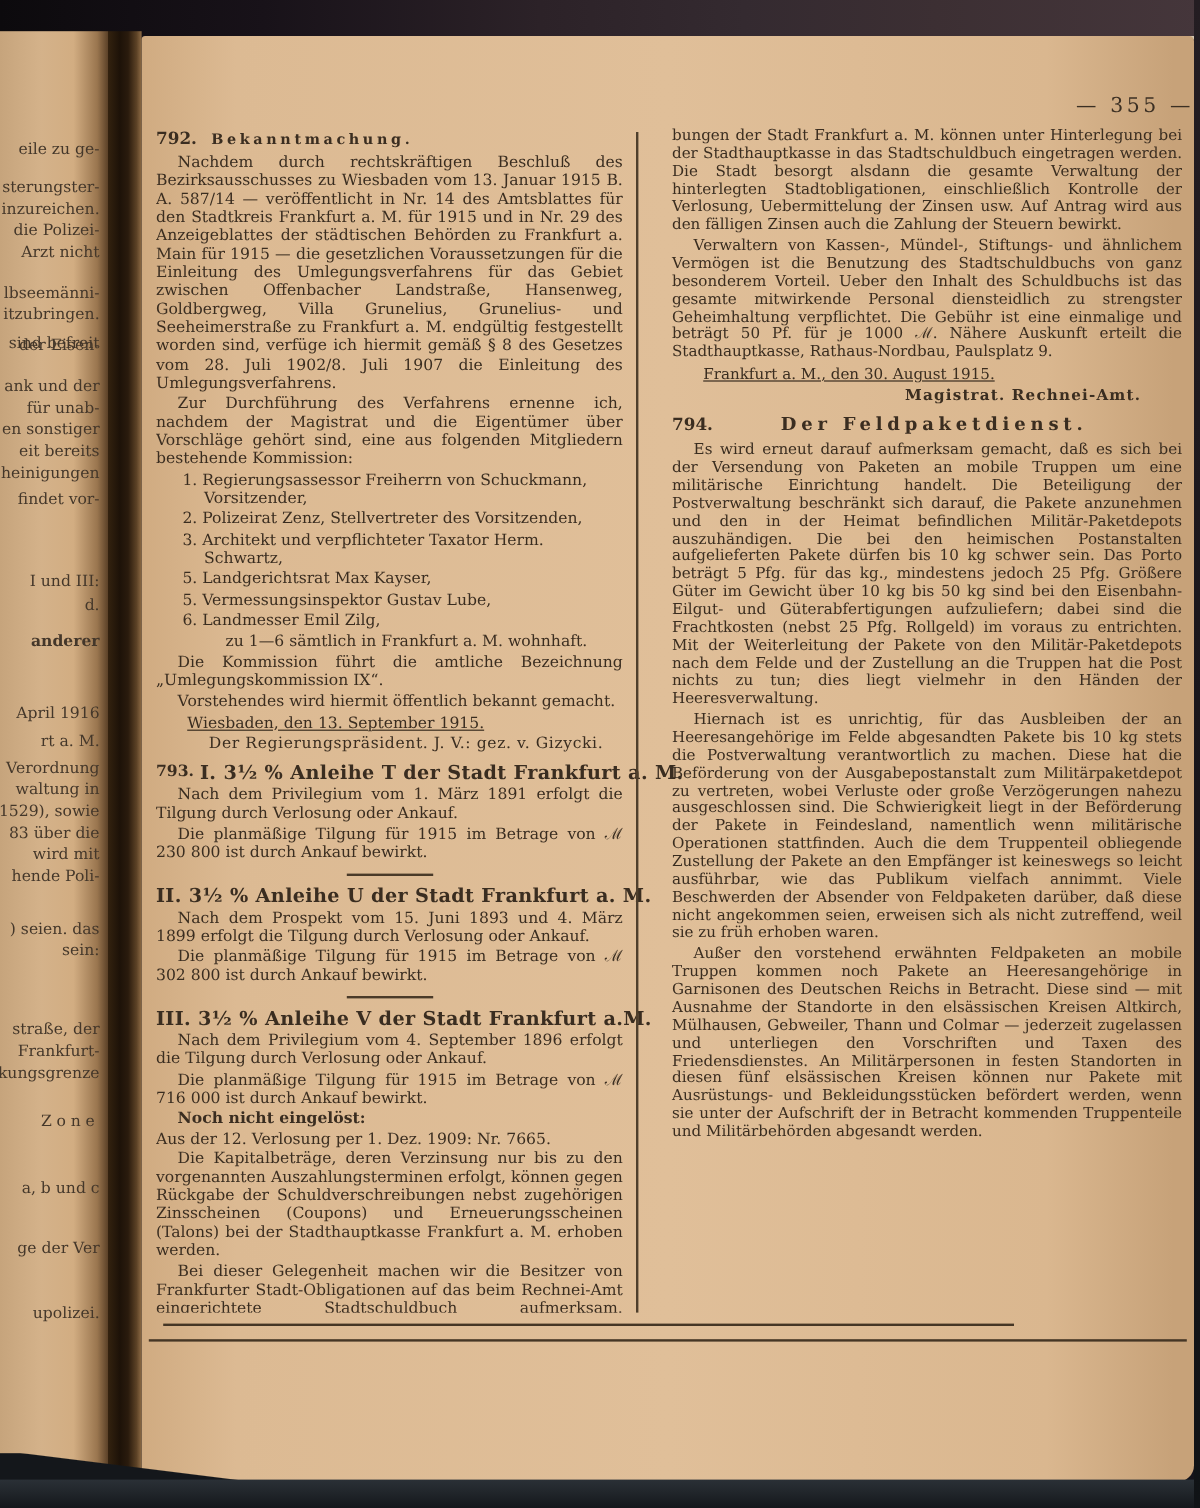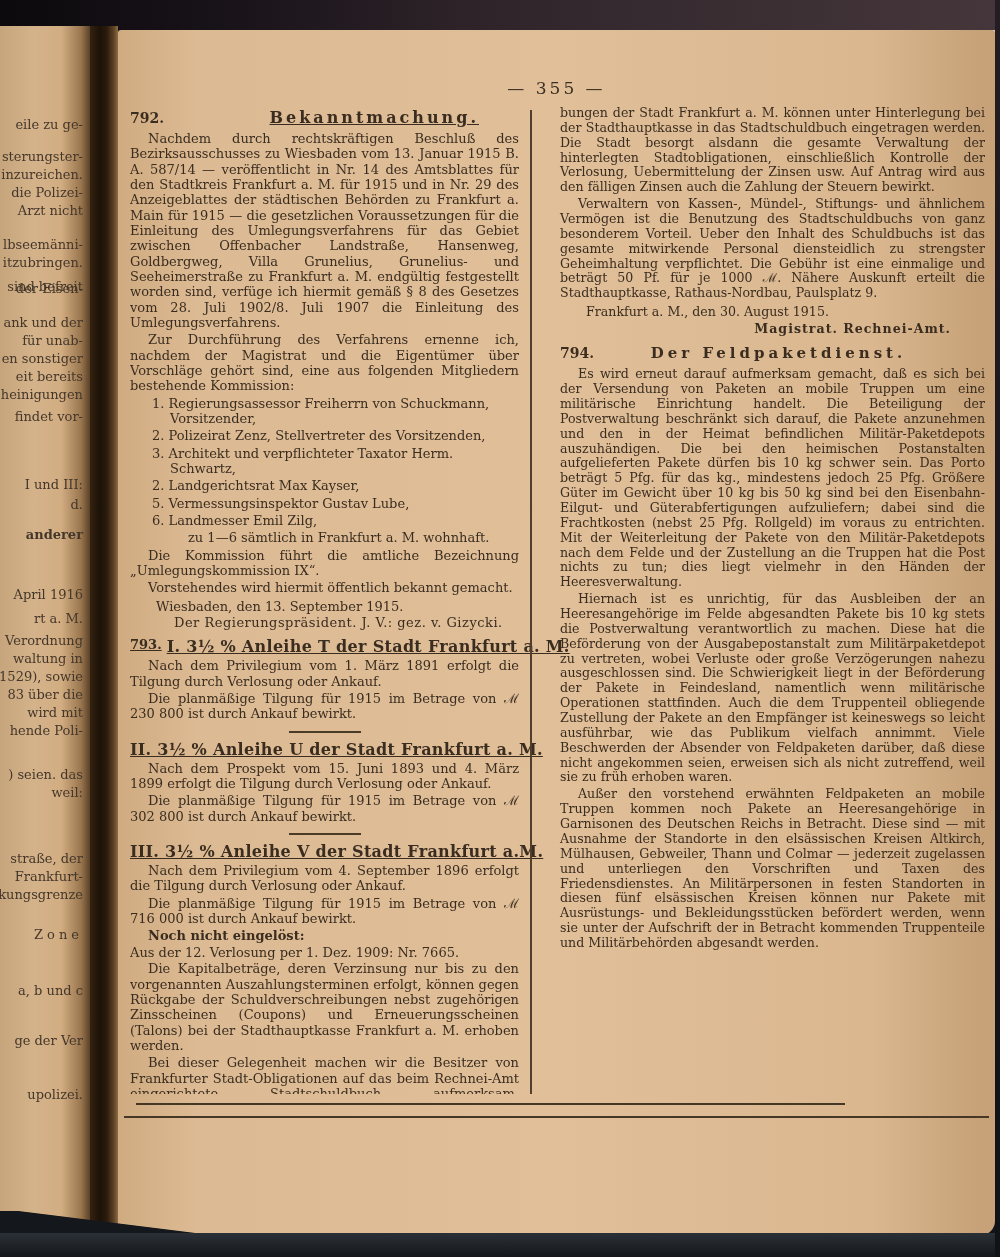--- a/index.html
+++ b/index.html
@@ -47,41 +47,41 @@
   }
   
   .page {
     position:absolute; left:118px; top:30px; right:5px; bottom:22px;
     background:linear-gradient(90deg,#d0ab81 0%,#dcba93 9%,#e0bf99 50%,#dab78f 86%,#c7a279 98%),
                #dcba93;
     border-radius:3px 4px 14px 6px;
     color:#3a2d20;
   }
   .page-number {
-    position:absolute; top:48px; left:0; width:100%; text-align:center;
+    position:absolute; top:48px; left:0; width:100%; text-align:right;
     font-size:17px; letter-spacing:3px; color:#3b2f23;
   }
   .columns {
     position:absolute; top:76px; left:12px; right:10px; height:988px;
     display:flex; overflow:hidden;
   }
   .col-left  { width:400px; padding-right:11px; box-sizing:border-box; font-size:13px; }
   .col-divider { width:2px; background:#4f3f2c; margin-top:4px; }
   .col-right { flex:1; padding-left:28px; box-sizing:border-box; font-size:12.6px; }
 
   p.body-par { margin:0 0 2px 0; text-align:justify; text-indent:18px; line-height:1.18; }
   p.noindent { text-indent:0; }
   .notice-head { display:flex; align-items:baseline; margin:2px 0 4px 0; }
   .notice-num  { font-weight:bold; font-size:14px; width:46px; flex:none; }
-  .notice-title{ flex:1; text-align:right; font-weight:bold; font-size:16px; letter-spacing:3px; padding-right:40px;text-decoration:underline; }
+  .notice-title{ flex:1; text-align:left; font-weight:bold; font-size:12px; letter-spacing:3px; padding-right:40px; }
   .member { margin:2px 0 2px 22px; padding-left:18px; text-indent:-18px; line-height:1.18; text-align:left; }
   .members-note { margin:2px 0 2px 58px; line-height:1.18; }
-  .dateline  { margin:3px 0 0 0; text-indent:26px; line-height:1.2; }
+  .dateline  { margin:3px 0 0 0; text-indent:26px; line-height:1.2;text-decoration:underline; }
   .signature { margin:1px 0 2px 0; text-indent:44px; line-height:1.25; letter-spacing:.5px; }
-  .anleihe-head { display:flex; align-items:flex-start; margin:6px 0 2px 0;text-decoration:underline; }
+  .anleihe-head { display:flex; align-items:center; margin:6px 0 2px 0; }
   .anleihe-num  { font-weight:bold; font-size:13px; margin-right:5px; flex:none; }
   .anleihe-title{ font-weight:bold; font-size:16px; letter-spacing:.3px; white-space:nowrap; }
   .short-rule { width:72px; height:2px; background:#4a3a28; margin:9px auto 7px auto; }
   .bold-label { font-weight:bold; text-indent:18px; margin:1px 0; line-height:1.2; }
   .plain-line { margin:1px 0; line-height:1.2; }
   .sig-right  { text-align:right; padding-right:34px; font-weight:bold; letter-spacing:1px; margin:2px 0 4px 0; }
   .feld-head  { display:flex; align-items:baseline; margin:8px 0 5px 0; }
   .feld-num   { font-weight:bold; font-size:14px; width:42px; flex:none; }
   .feld-title { flex:1; text-align:center; font-weight:bold; font-size:15px; letter-spacing:4px; padding-right:30px; }
   
@@ -118,21 +118,21 @@
   <div class="frag bold" style="top:502px">anderer</div>
   <div class="frag" style="top:562px">April 1916</div>
   <div class="frag" style="top:586px">rt a. M.</div>
   <div class="frag" style="top:608px">Verordnung</div>
   <div class="frag" style="top:626px">waltung in</div>
   <div class="frag" style="top:644px">1529), sowie</div>
   <div class="frag" style="top:662px">83 über die</div>
   <div class="frag" style="top:680px">wird mit</div>
   <div class="frag" style="top:698px">hende Poli-</div>
   <div class="frag" style="top:742px">) seien. das</div>
-  <div class="frag" style="top:760px">weil:</div>
+  <div class="frag" style="top:760px">sein:</div>
   <div class="frag" style="top:826px">straße, der</div>
   <div class="frag" style="top:844px">Frankfurt-</div>
   <div class="frag" style="top:862px">kungsgrenze</div>
   <div class="frag spaced" style="top:902px">Zone</div>
   <div class="frag" style="top:958px">a, b und c</div>
   <div class="frag" style="top:1008px">ge der Ver</div>
   <div class="frag" style="top:1062px">upolizei.</div>
 </div>
 
 <div class="gutter"></div>
@@ -149,21 +149,21 @@
         <span class="notice-num">792.</span>
         <span class="notice-title">Bekanntmachung.</span>
       </div>
 
       <p class="body-par">Nachdem durch rechtskräftigen Beschluß des Bezirksausschusses zu Wiesbaden vom 13. Januar 1915 B. A. 587/14 — veröffentlicht in Nr. 14 des Amtsblattes für den Stadtkreis Frankfurt a. M. für 1915 und in Nr. 29 des Anzeigeblattes der städtischen Behörden zu Frankfurt a. Main für 1915 — die gesetzlichen Voraussetzungen für die Einleitung des Umlegungsverfahrens für das Gebiet zwischen Offenbacher Landstraße, Hansenweg, Goldbergweg, Villa Grunelius, Grunelius- und Seeheimerstraße zu Frankfurt a. M. endgültig festgestellt worden sind, verfüge ich hiermit gemäß § 8 des Gesetzes vom 28. Juli 1902/8. Juli 1907 die Einleitung des Umlegungsverfahrens.</p>
       <p class="body-par">Zur Durchführung des Verfahrens ernenne ich, nachdem der Magistrat und die Eigentümer über Vorschläge gehört sind, eine aus folgenden Mitgliedern bestehende Kommission:</p>
 
       <div class="member">1. Regierungsassessor Freiherrn von Schuckmann, Vorsitzender,</div>
       <div class="member">2. Polizeirat Zenz, Stellvertreter des Vorsitzenden,</div>
       <div class="member">3. Architekt und verpflichteter Taxator Herm. Schwartz,</div>
-      <div class="member">2. Landgerichtsrat Max Kayser,</div>
+      <div class="member">5. Landgerichtsrat Max Kayser,</div>
       <div class="member">5. Vermessungsinspektor Gustav Lube,</div>
       <div class="member">6. Landmesser Emil Zilg,</div>
       <div class="members-note">zu 1—6 sämtlich in Frankfurt a. M. wohnhaft.</div>
 
       <p class="body-par">Die Kommission führt die amtliche Bezeichnung „Umlegungskommission IX“.</p>
       <p class="body-par">Vorstehendes wird hiermit öffentlich bekannt gemacht.</p>
       <div class="dateline">Wiesbaden, den 13. September 1915.</div>
       <div class="signature">Der Regierungspräsident.   J. V.: gez. v. Gizycki.</div>
 
       <div class="anleihe-head">

